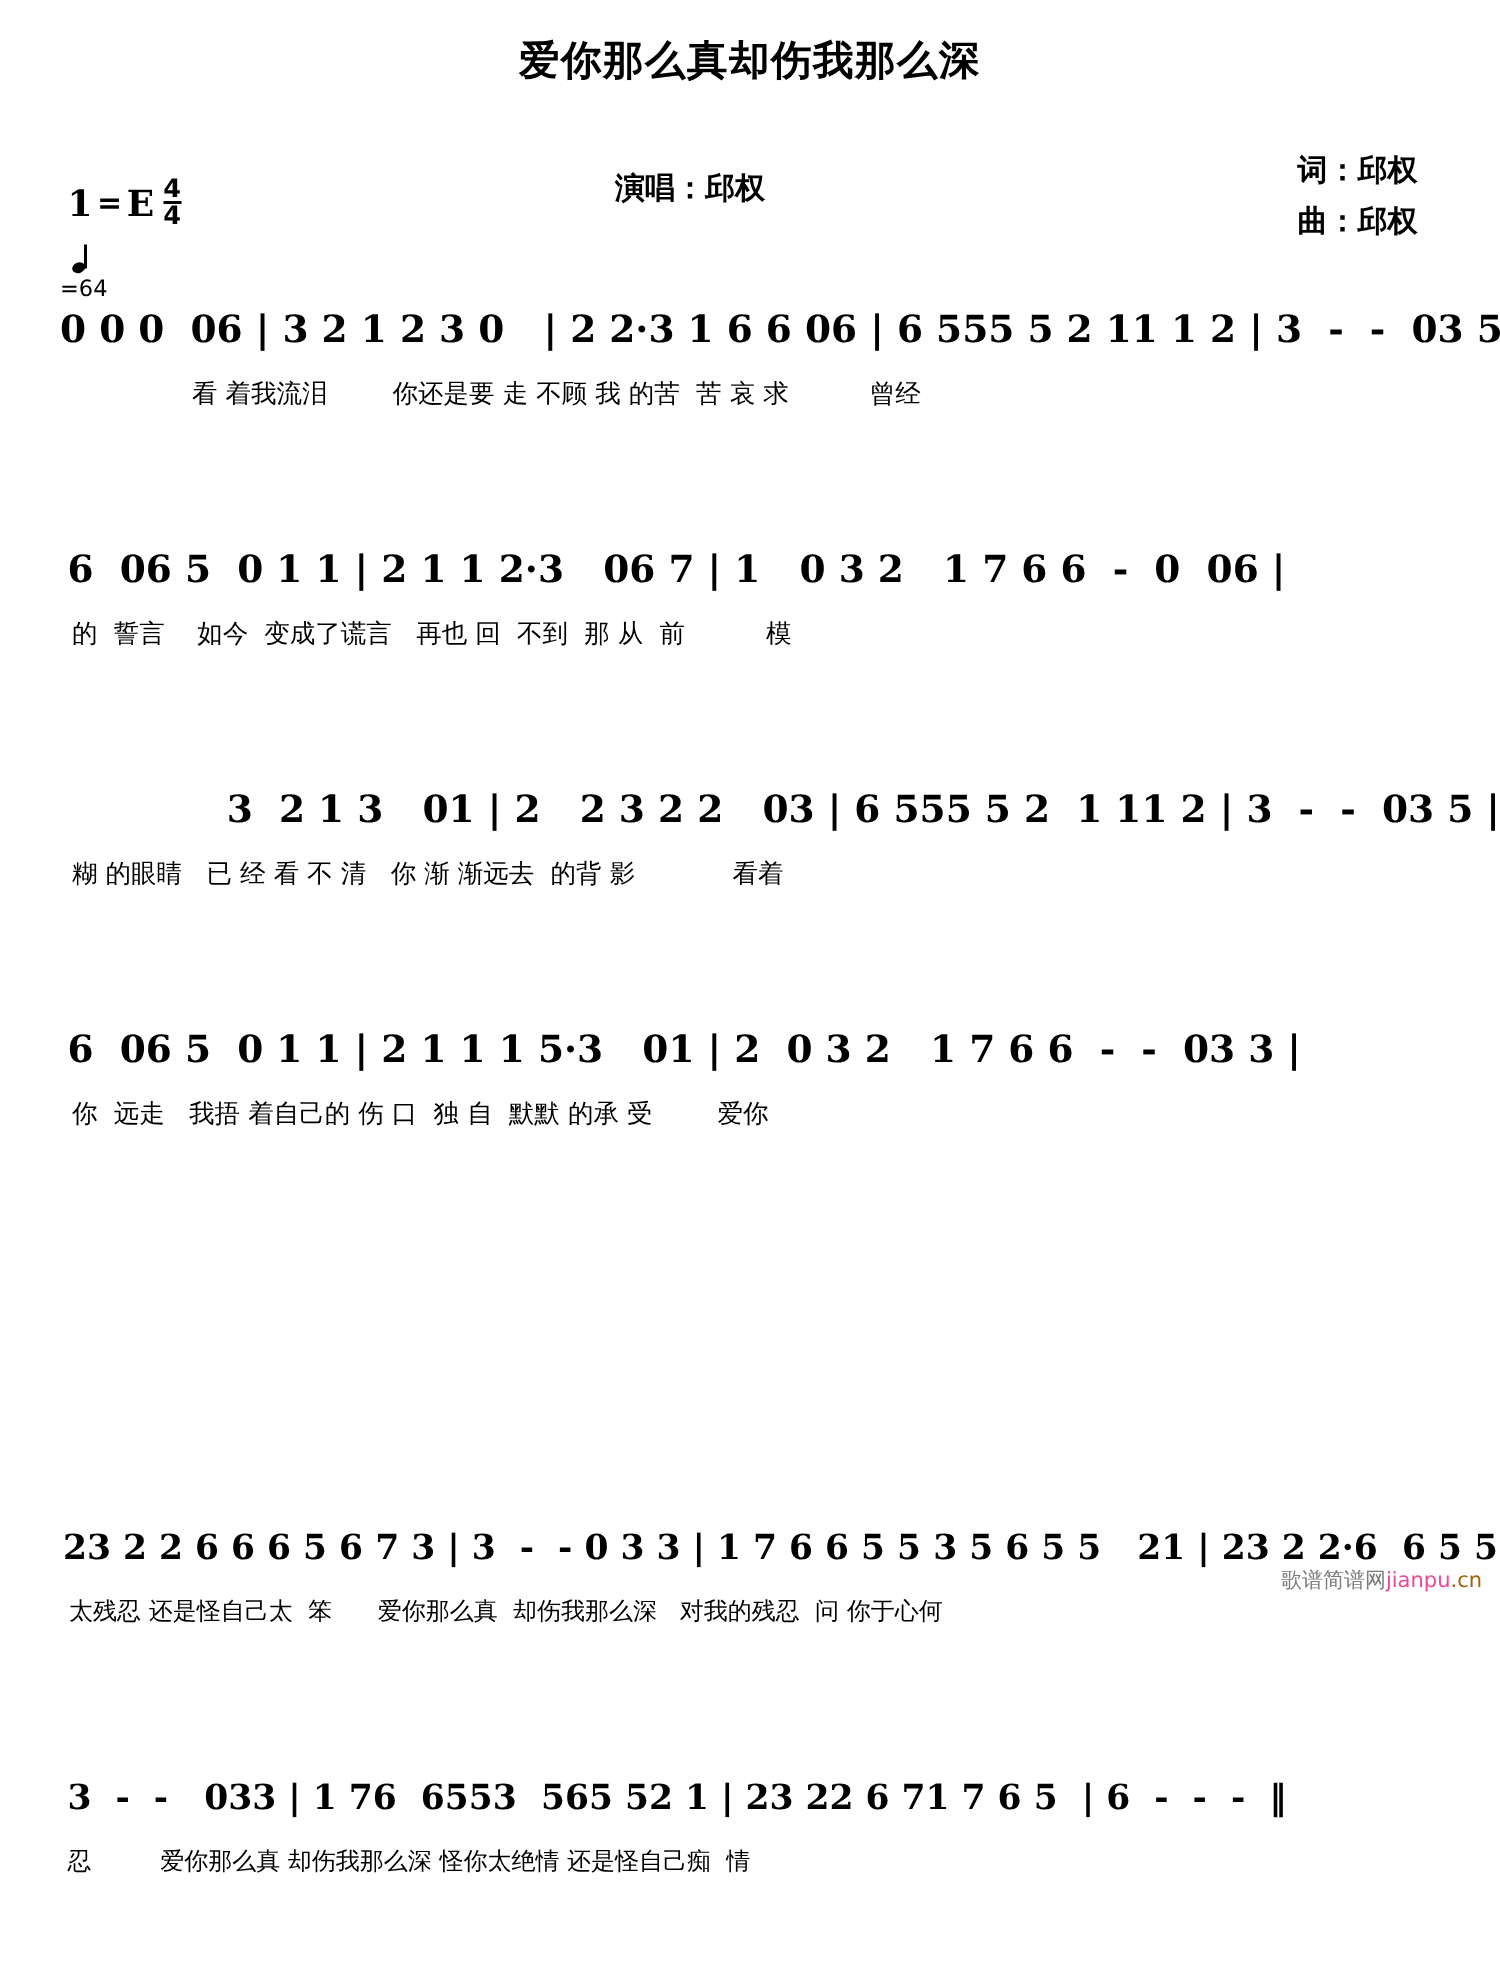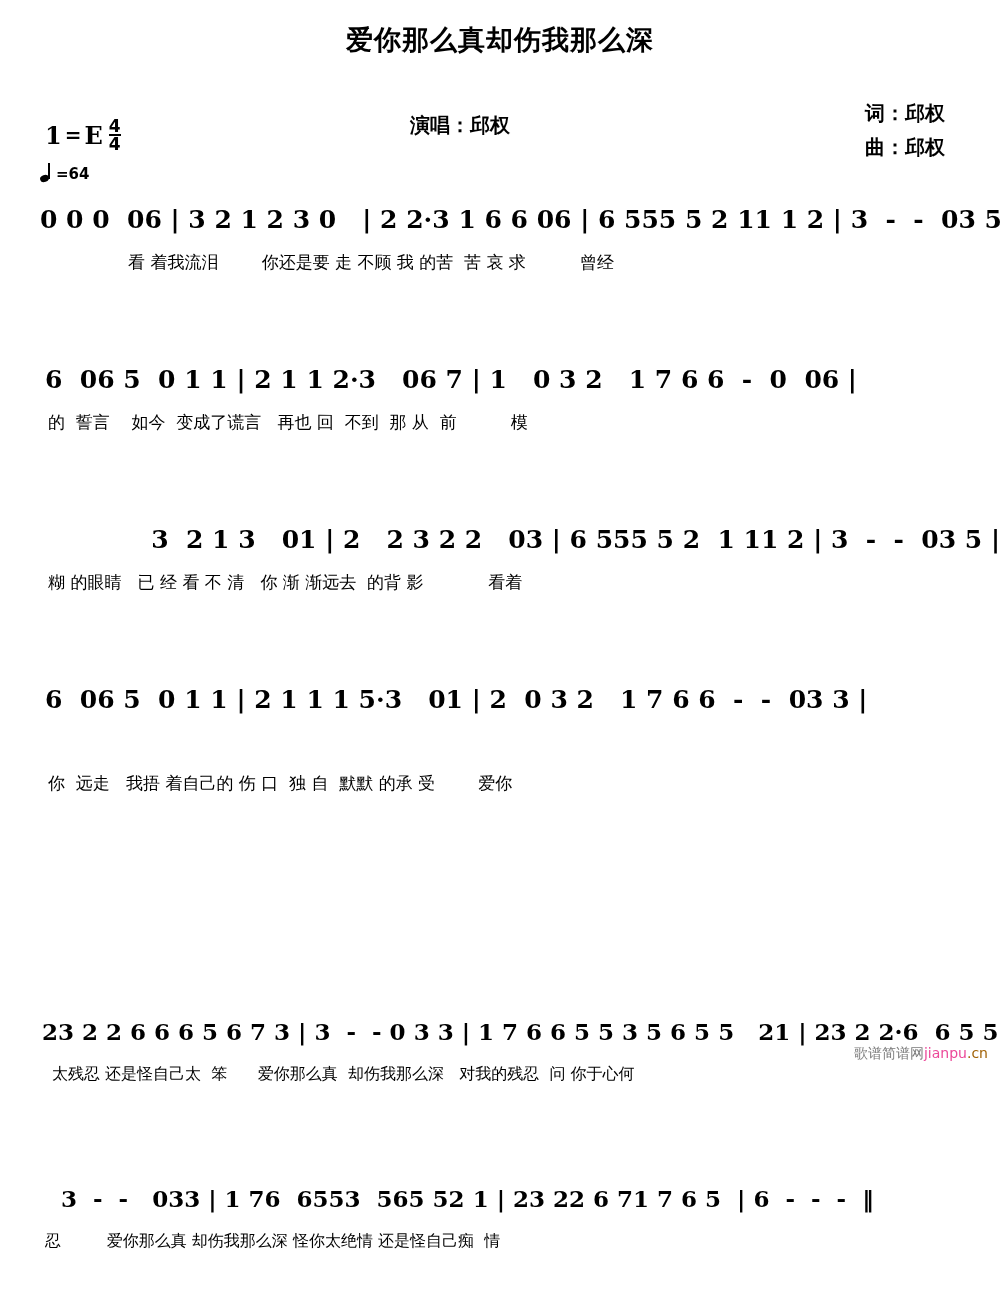--- a/index.html
+++ b/index.html
@@ -84,23 +84,24 @@
     font-size: 17px;
     font-weight: bold;
   }
   .timesig .num { display: block; }
   .timesig .den { display: block; border-top: 2px solid #000; }
   .tempo {
     position: absolute;
     top: 165px;
     left: 40px;
     font-size: 15px;
-    font-weight: bold;
+    font-weight: normal;
     display: flex;
     align-items: center;
+    flex-direction: column;
   }
   .tempo .note {
     position: relative;
     width: 14px;
     height: 18px;
     margin-right: 2px;
   }
   .tempo .note .head {
     position: absolute;
     bottom: 1px;
@@ -190,31 +191,31 @@
     <div class="lyrics" style="padding-left:48px;">的  誓言    如今  变成了谎言   再也 回  不到  那 从  前          模</div>
   </div>
 
   <div class="system" style="top:525px;">
     <div class="notes" style="padding-left:27px;text-align:right;">3  2 1 3   01 | 2   2 3 2 2   03 | 6 555 5 2  1 11 2 | 3  -  -  03 5 |</div>
     <div class="lyrics" style="padding-left:48px;">糊 的眼睛   已 经 看 不 清   你 渐 渐远去  的背 影            看着</div>
   </div>
 
   <div class="system" style="top:685px;">
     <div class="notes" style="padding-left:45px;">6  06 5  0 1 1 | 2 1 1 1 5·3   01 | 2  0 3 2   1 7 6 6  -  -  03 3 |</div>
-    <div class="lyrics" style="padding-left:48px;margin-top:41px;">你  远走   我捂 着自己的 伤 口  独 自  默默 的承 受        爱你</div>
+    <div class="lyrics" style="padding-left:48px;">你  远走   我捂 着自己的 伤 口  独 自  默默 的承 受        爱你</div>
   </div>
 
 
   <div class="system" style="top:1018px;">
     <div class="notes" style="padding-left:42px; font-size:23px;">23 2 2 6 6 6 5 6 7 3 | 3  -  - 0 3 3 | 1 7 6 6 5 5 3 5 6 5 5   21 | 23 2 2·6  6 5 5 7 3 |</div>
-    <div class="lyrics" style="padding-left:52px; font-size:16px;">太残忍 还是怪自己太  笨      爱你那么真  却伤我那么深   对我的残忍  问 你于心何</div>
+    <div class="lyrics" style="padding-left:28px; font-size:16px;margin-left:18px;">太残忍 还是怪自己太  笨      爱你那么真  却伤我那么深   对我的残忍  问 你于心何</div>
   </div>
 
   <div class="system" style="top:1185px;">
-    <div class="notes" style="padding-left:45px; font-size:23px;margin-left:16px;">3  -  -   033 | 1 76  6553  565 52 1 | 23 22 6 71 7 6 5  | 6  -  -  -  ‖</div>
+    <div class="notes" style="padding-left:45px; font-size:23px;">3  -  -   033 | 1 76  6553  565 52 1 | 23 22 6 71 7 6 5  | 6  -  -  -  ‖</div>
     <div class="lyrics" style="padding-left:45px; font-size:16px;">忍         爱你那么真 却伤我那么深 怪你太绝情 还是怪自己痴  情</div>
   </div>
 
   <div class="watermark">
     <span>歌谱简谱网</span><span class="blue">jianpu</span><span class="red">.cn</span>
   </div>
 
 </div>
 
 </body></html>

